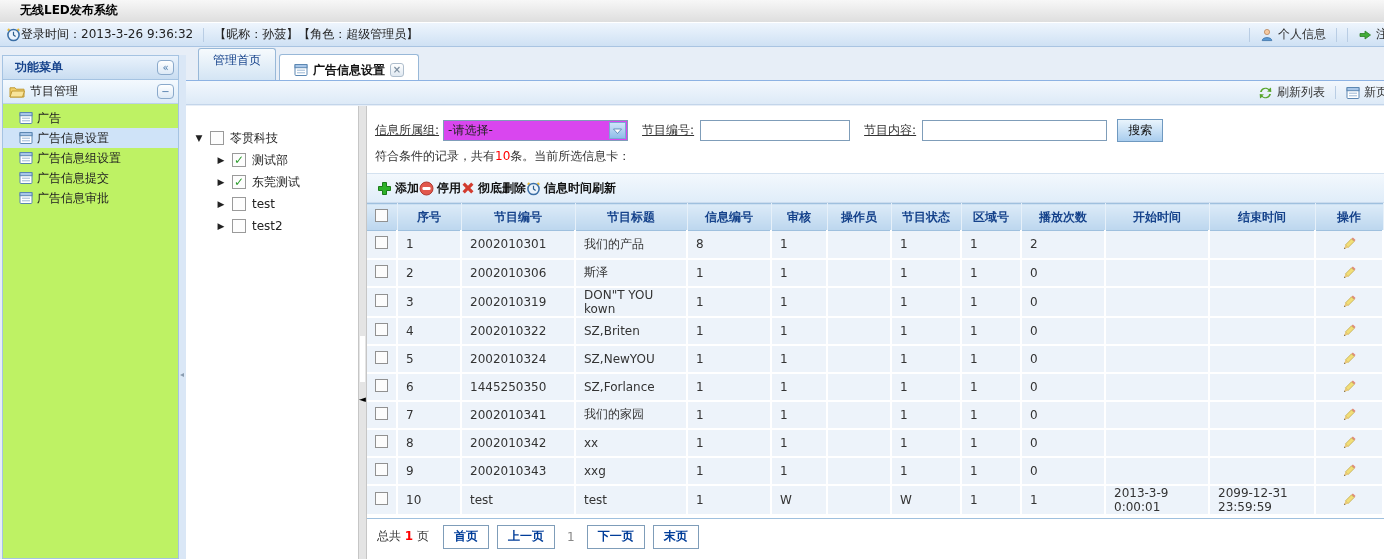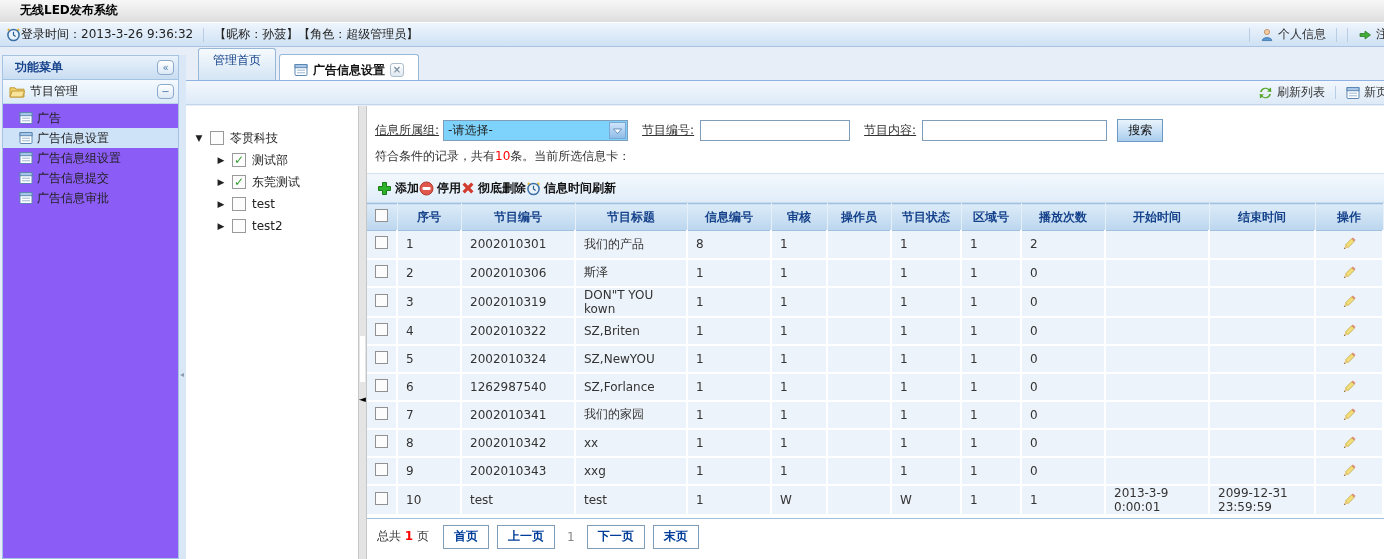--- a/index.html
+++ b/index.html
@@ -20,21 +20,21 @@
   .login-bar .seg { display:flex; align-items:center; }
   .login-bar .vdiv { width:1px; height:14px; background:#b9cde4; margin:0 10px; }
   .login-bar .spacer { flex:1; }
   .login-bar .linklike { color:#333; cursor:pointer; display:flex; align-items:center; gap:4px; }
   .login-bar .logout { margin-right:-16px; }
 
   
   .workspace { position:absolute; left:0; top:47px; right:0; bottom:0; }
 
   .sidebar { position:absolute; left:2px; top:8px; width:177px; bottom:0;
-    background:#8b5cf6; border:1px solid #a5c3e2; }
+    background:#bef264; border:1px solid #a5c3e2; }
   .sidebar-header { height:24px; background:linear-gradient(#e9f2fc,#c9ddf1);
     border-bottom:1px solid #a5c3e2; display:flex; align-items:center; padding:0 4px 0 12px; }
   .sidebar-header .txt { font-weight:bold; color:#15428b; flex:1; }
   .round-btn { width:17px; height:15px; border:1px solid #8aa9cb; border-radius:4px;
     background:linear-gradient(#fff,#dce9f6); color:#4877a8; font-size:10px; line-height:13px;
     text-align:center; cursor:pointer; }
   .accordion-header { height:24px; background:linear-gradient(#f4f9fe,#dcebf8);
     border-bottom:1px solid #bcd2e8; display:flex; align-items:center; gap:5px; padding:0 4px 0 6px; }
   .accordion-header .txt { flex:1; color:#222; }
   .menu { padding:4px 0; }
@@ -80,21 +80,21 @@
   .splitter-v2 { width:9px; background:#e4e4e4; border-left:1px solid #c6c6c6;
     border-right:1px solid #c6c6c6; position:relative; }
   .splitter-v2 .handle { position:absolute; left:1px; top:230px; width:5px; height:46px; background:#fff; }
   .splitter-v2 .arr { position:absolute; left:0px; top:288px; color:#000; font-size:9px; }
 
   .right-pane { flex:1; background:#fff; position:relative; overflow:hidden; }
 
   
   .search-row { margin:13px 0 0 8px; display:flex; align-items:center; }
   .search-row label { color:#333;text-decoration:underline; }
-  .fake-select { width:185px; height:21px; border:1px solid #7f9db9; background:#7dd3fc;
+  .fake-select { width:185px; height:21px; border:1px solid #7f9db9; background:#d946ef;
     display:flex; align-items:center; margin:0 14px 0 4px; cursor:pointer; }
   .fake-select .val { flex:1; padding-left:4px; }
   .fake-select .dd { width:17px; height:17px; margin:1px; background:linear-gradient(#cfe4f9,#8fbde9);
     border:1px solid #7aa7d4; display:flex; align-items:center; justify-content:center; }
   .tinput { height:21px; border:1px solid #7f9db9; padding:0 4px; margin:0 14px 0 6px;
     font-family:inherit; font-size:12px; }
   .t-no { width:150px; }
   .t-content { width:185px; margin-right:10px; }
   .btn-search { height:23px; padding:2px 10px; border:1px solid #6f99c0;
     background:linear-gradient(#e9f4fc,#a9cdee); font-family:inherit; font-size:12px;
@@ -504,21 +504,21 @@
                         <rect x="6.1" y="0.6" width="3.8" height="2" fill="#e08a7a"></rect>
                         <rect x="6.1" y="2.6" width="3.8" height="8.6" fill="#f2de78" stroke="#b69b33" stroke-width="0.6"></rect>
                         <path d="M6.1 11.2 H9.9 L8 15 Z" fill="#ecc778"></path>
                         <path d="M7.4 13.6 L8 15 L8.6 13.6 Z" fill="#4a3a1a"></path>
                       </g>
                     </svg></span></td>
               </tr>
               <tr>
                 <td class="c-cb"><span class="gcb"></span></td>
                 <td>6</td>
-                <td>1262987540</td>
+                <td>1445250350</td>
                 <td>SZ,Forlance</td>
                 <td>1</td>
                 <td>1</td>
                 <td></td>
                 <td>1</td>
                 <td>1</td>
                 <td>0</td>
                 <td></td>
                 <td></td>
                 <td class="c-op"><span class="ic"><svg width="16" height="16" viewBox="0 0 16 16">

